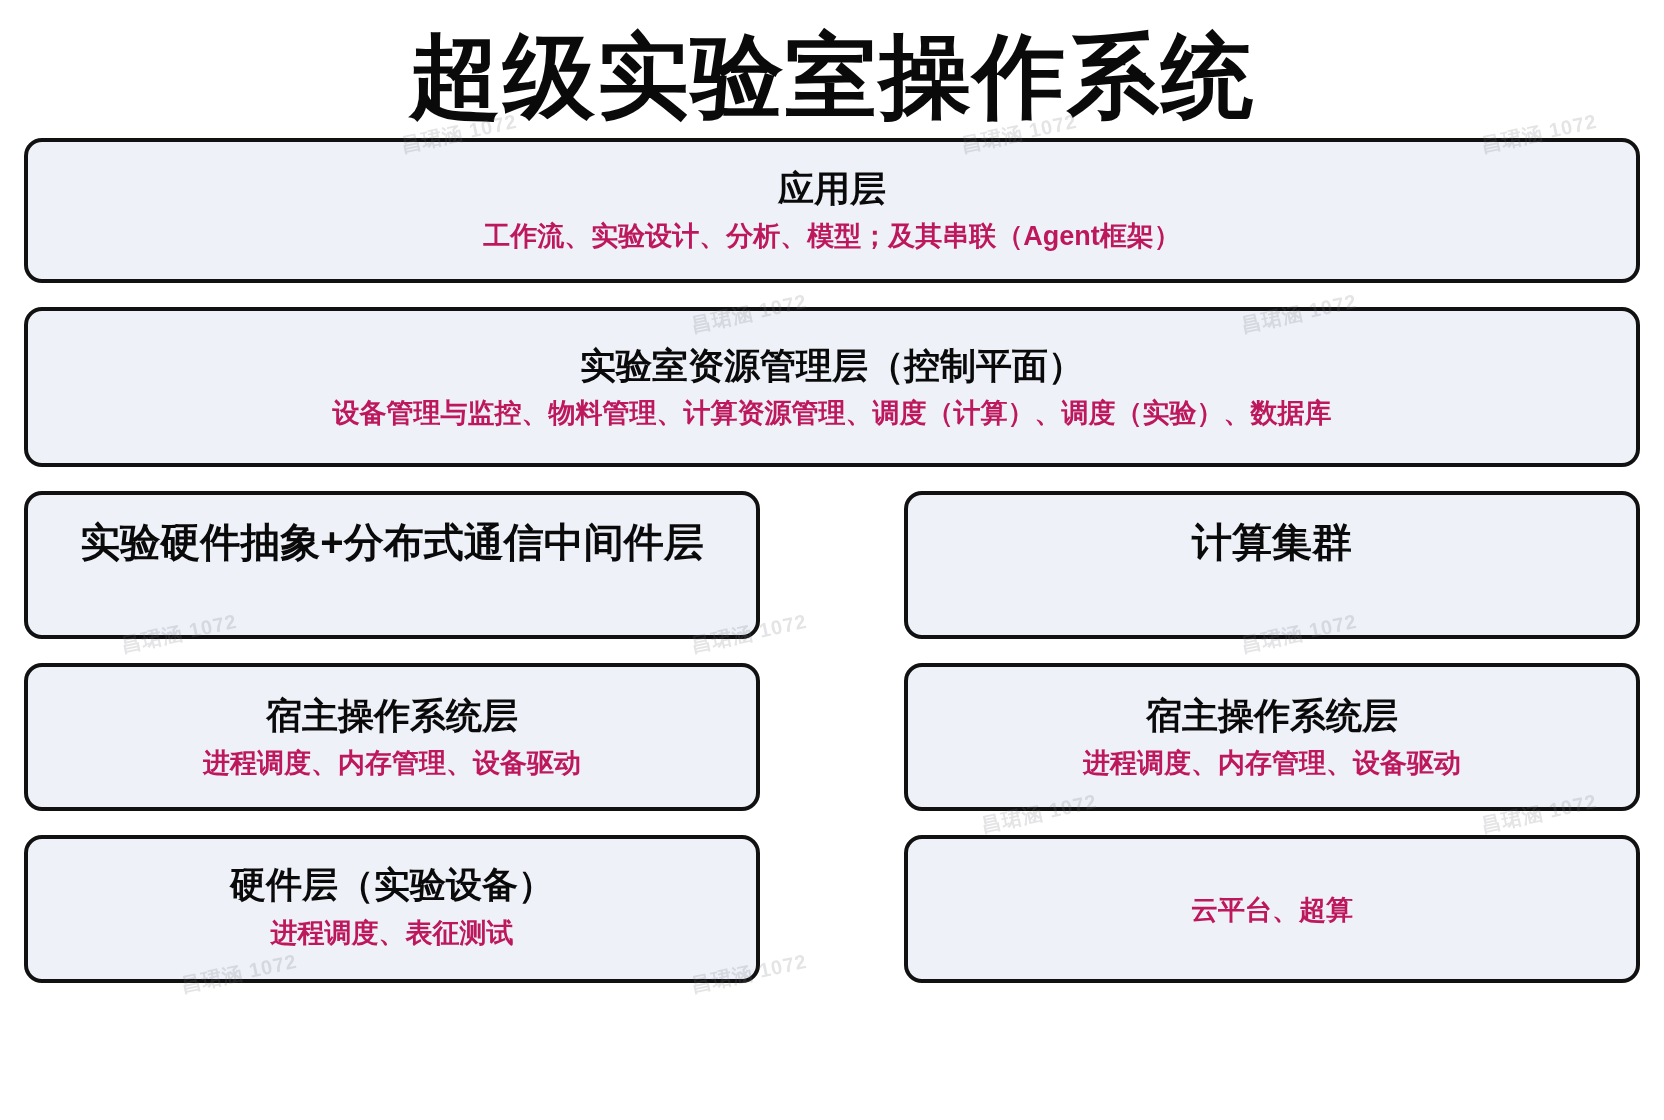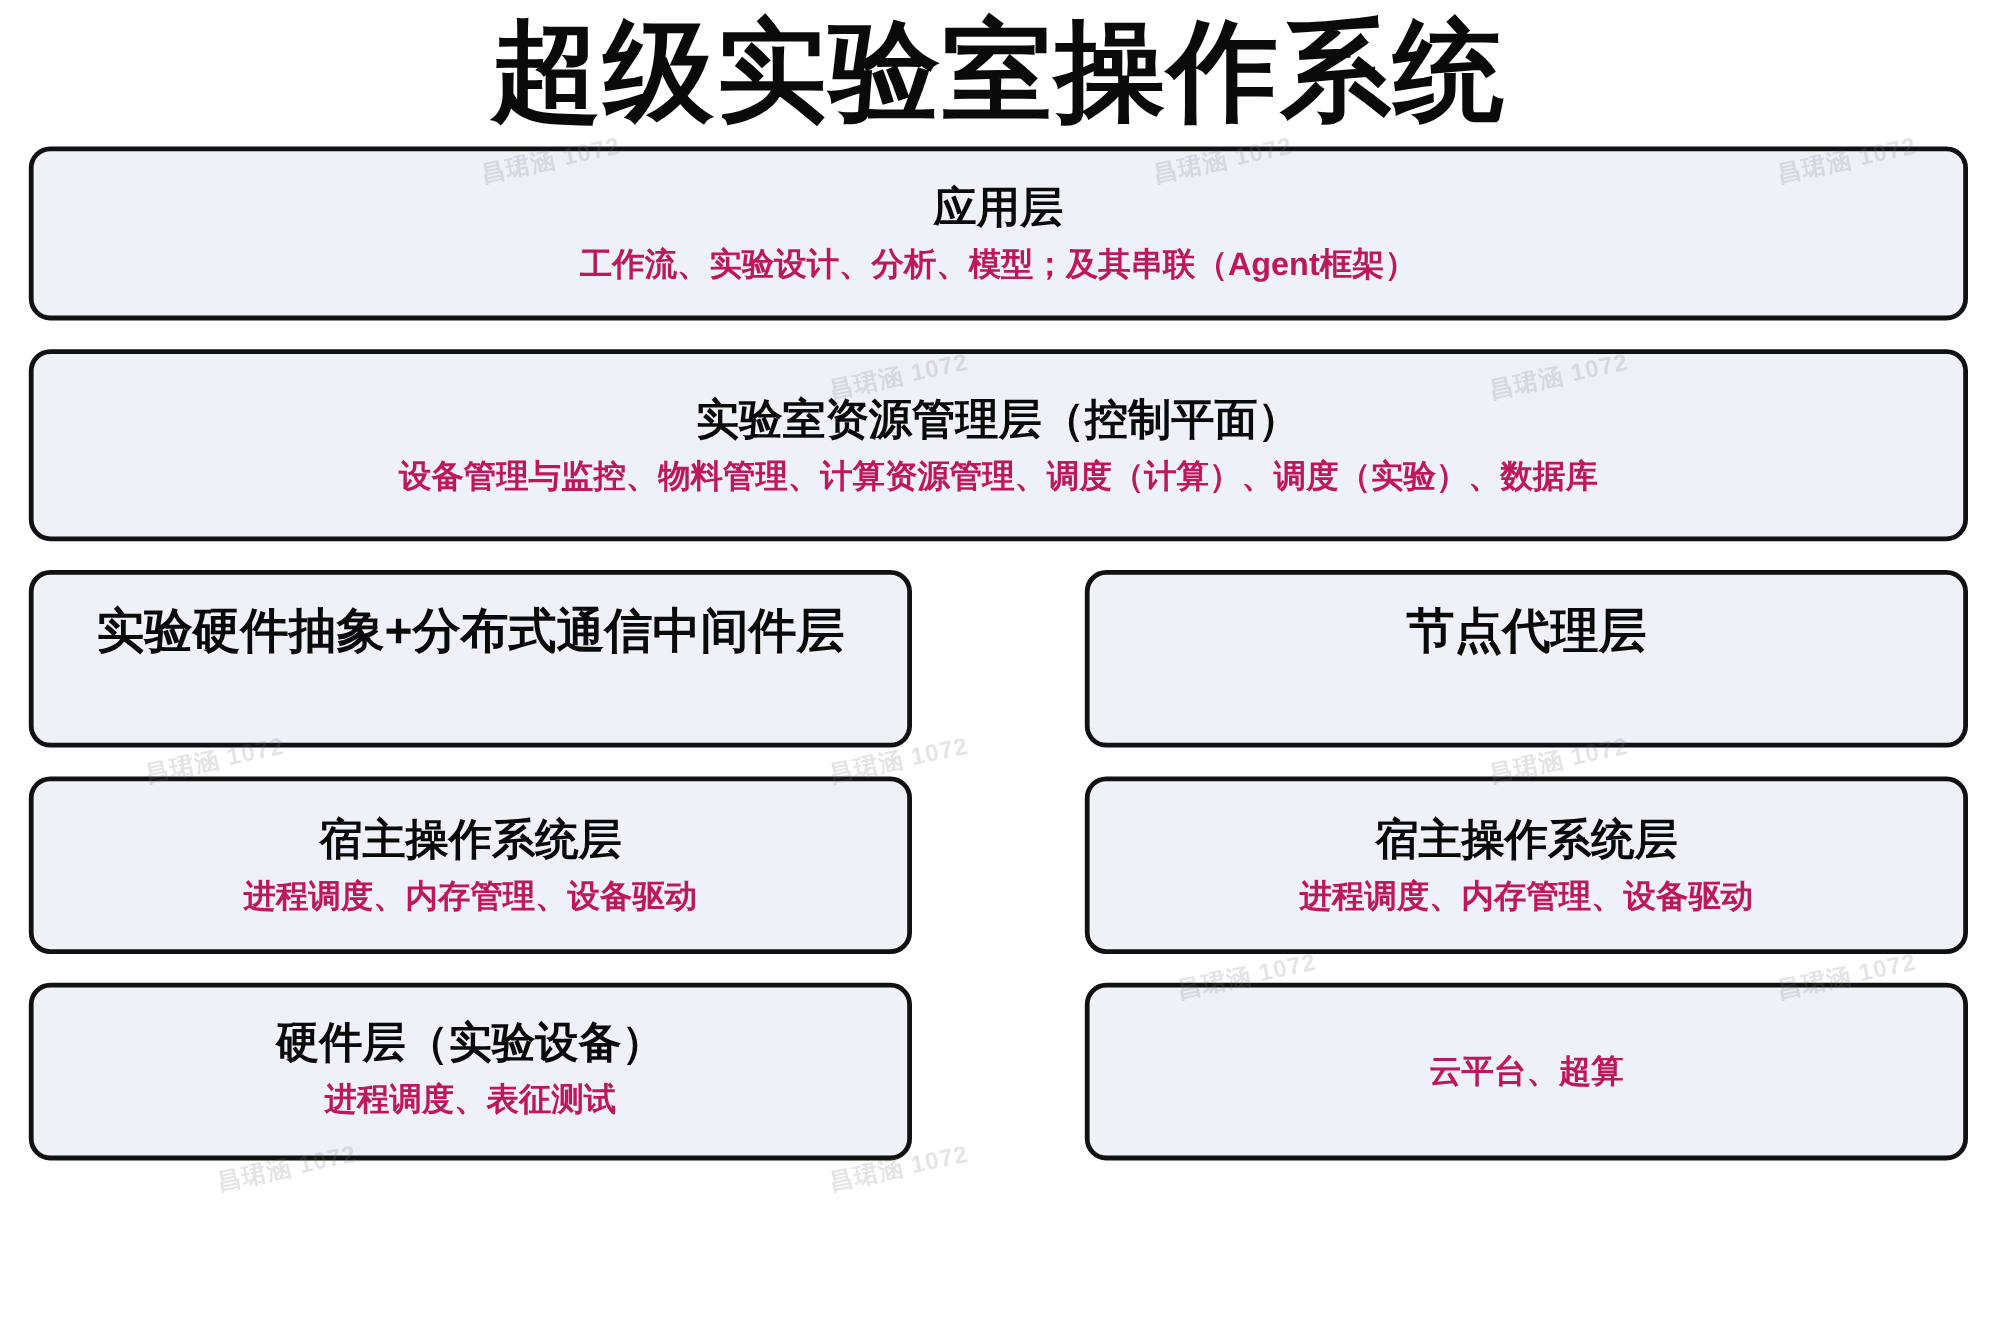--- a/index.html
+++ b/index.html
@@ -13,21 +13,21 @@
     font-family: "Liberation Sans", "DejaVu Sans", sans-serif;
     color: #111111;
     overflow: hidden;
     position: relative;
   }
   .page {
     position: relative;
     width: 1664px;
     height: 1105px;
     box-sizing: border-box;
-    padding: 0 24px;
+    padding: 16px 24px;
   }
   .title {
     text-align: center;
     font-size: 92px;
     font-weight: 700;
     letter-spacing: 2px;
     line-height: 1.0;
     padding-top: 14px;
     padding-bottom: 16px;
     color: #0a0a0a;
@@ -119,21 +119,21 @@
         <div class="heading">实验室资源管理层（控制平面）</div>
         <div class="sub">设备管理与监控、物料管理、计算资源管理、调度（计算）、调度（实验）、数据库</div>
       </div>
     </div>
 
     <div class="two-col row-mid">
       <div class="box tall-left">
         <div class="heading">实验硬件抽象+分布式通信中间件层</div>
       </div>
       <div class="box agent-right">
-        <div class="heading">节点代理层</div>
+        <div class="heading">计算集群</div>
       </div>
     </div>
 
     <div class="two-col row-host">
       <div class="box">
         <div class="heading">宿主操作系统层</div>
         <div class="sub">进程调度、内存管理、设备驱动</div>
       </div>
       <div class="box">
         <div class="heading">宿主操作系统层</div>

